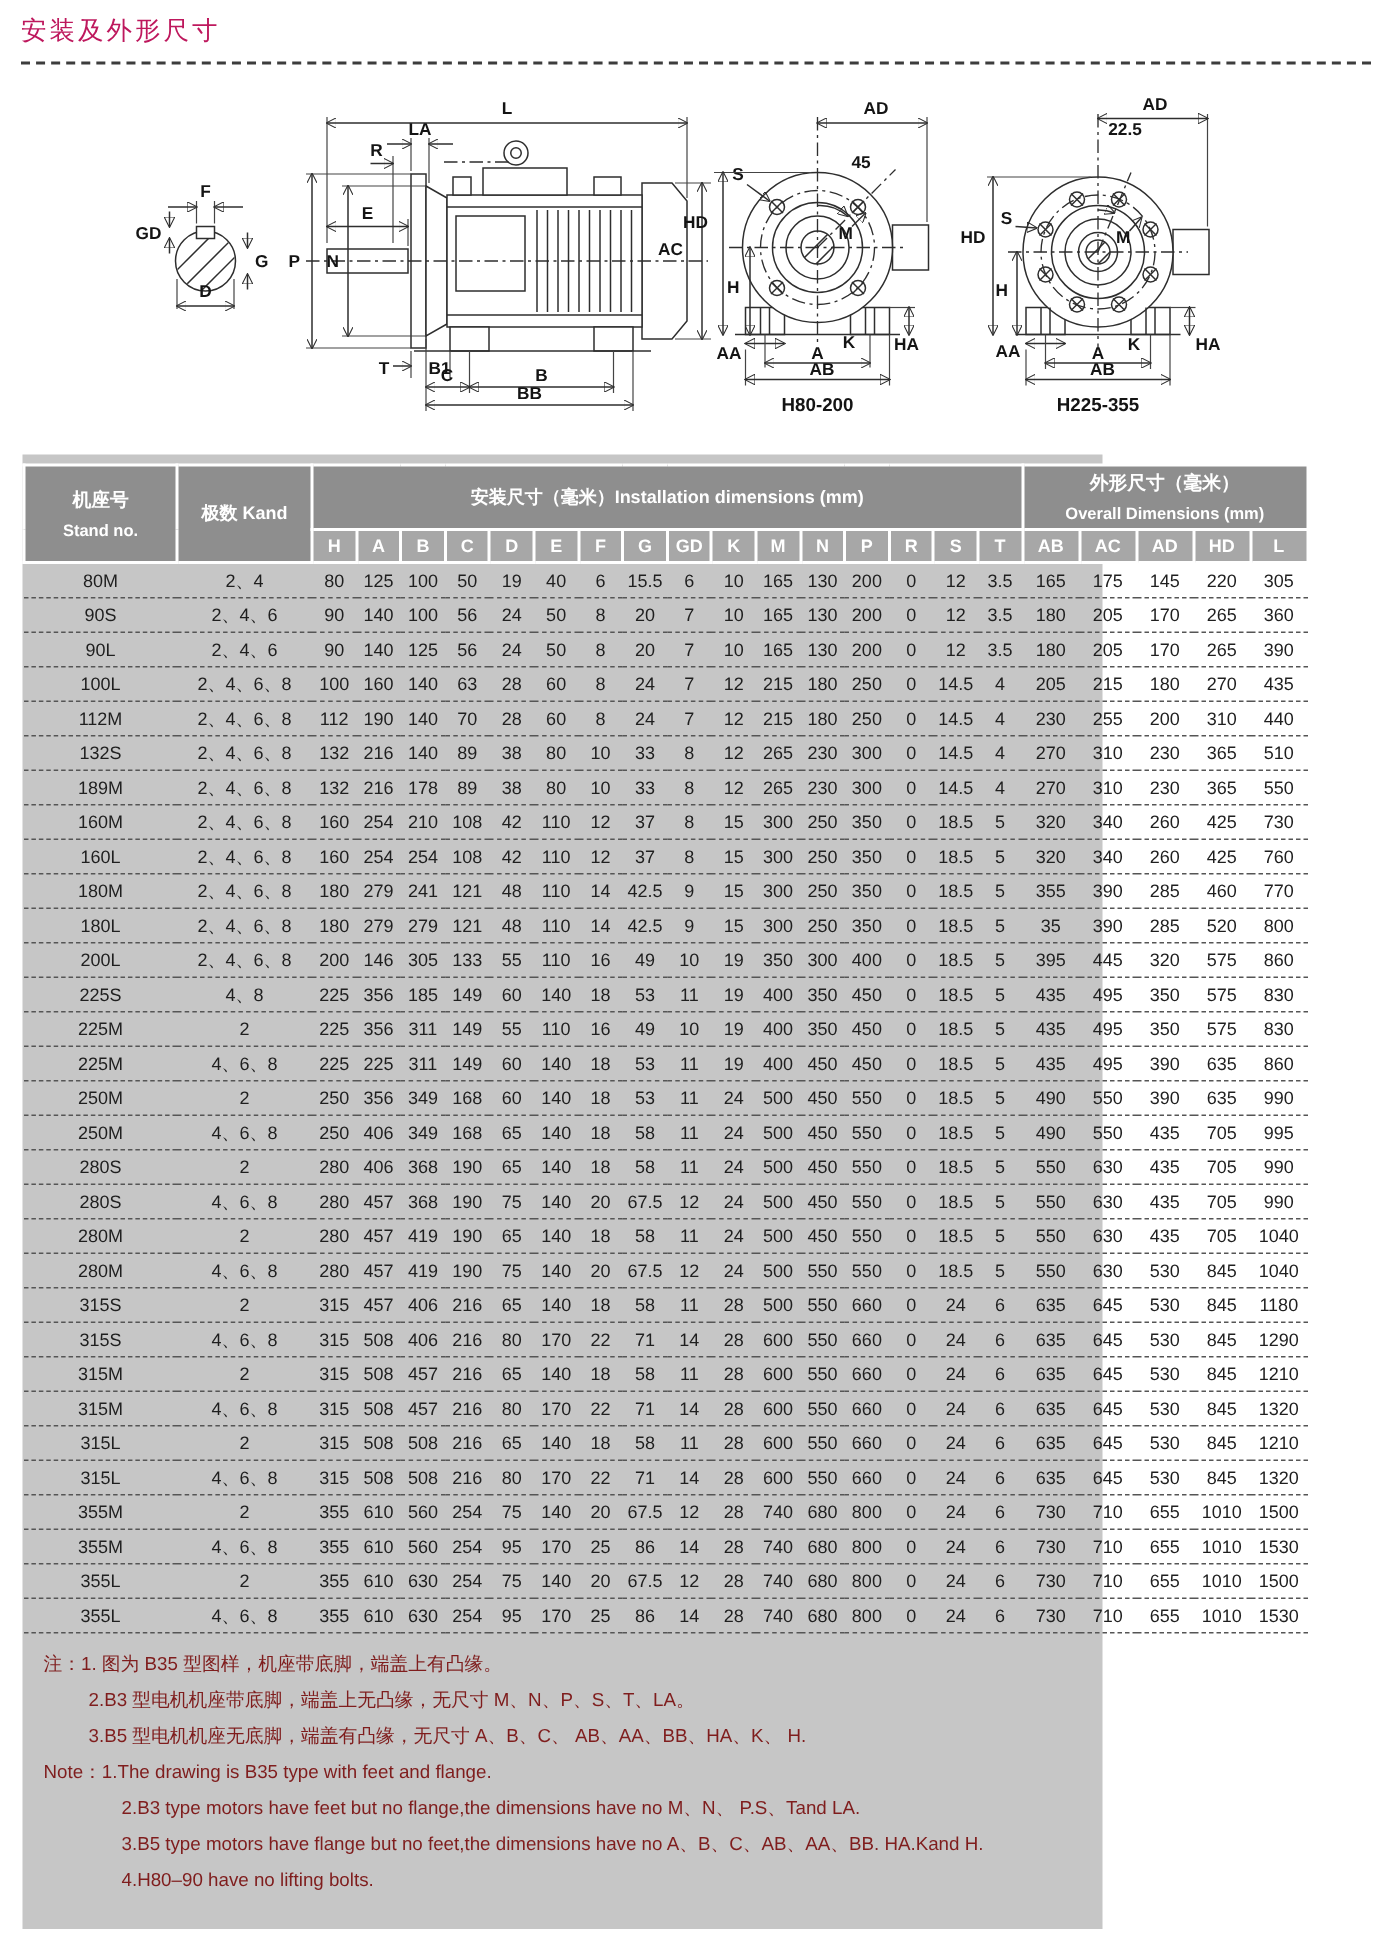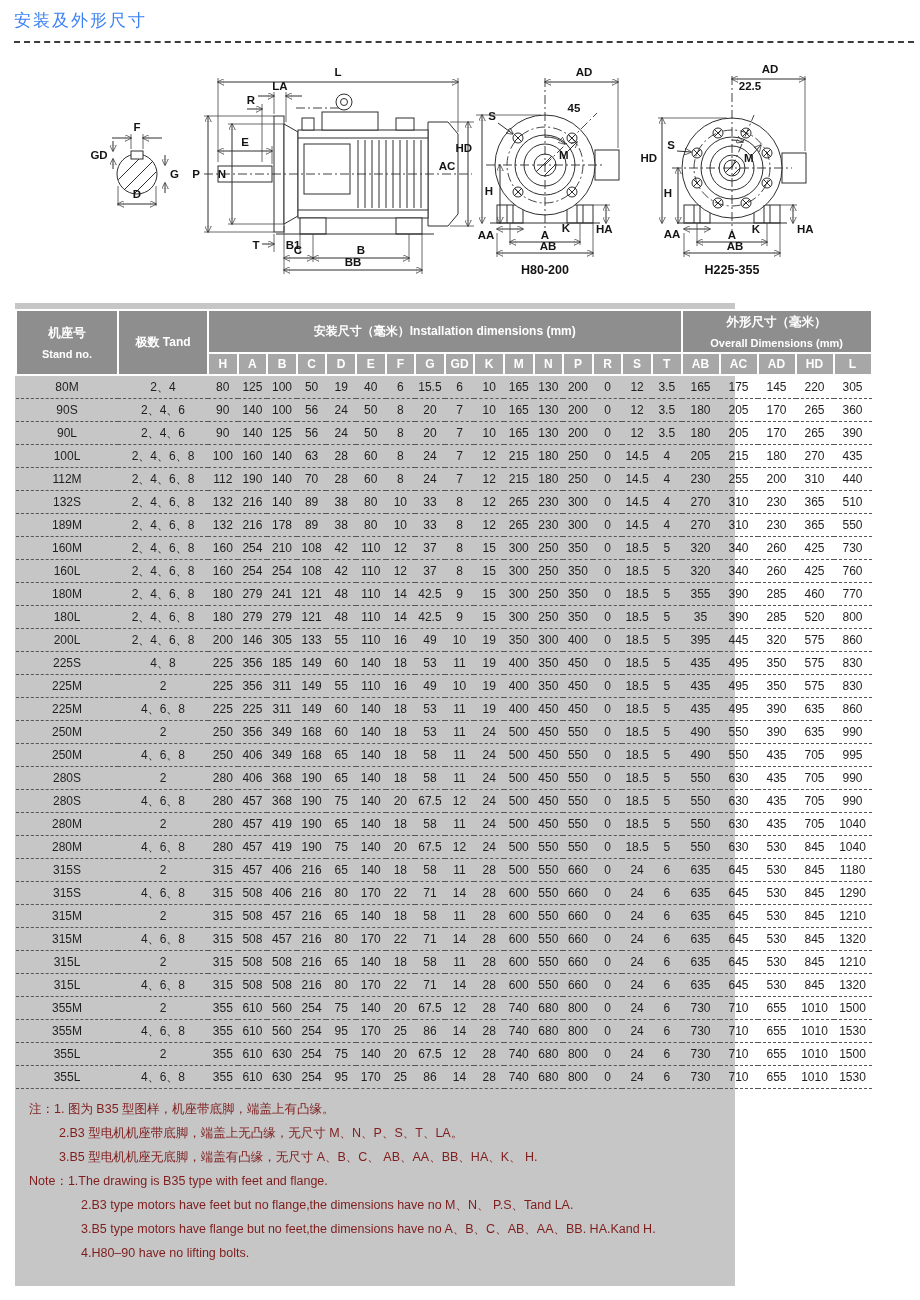--- a/index.html
+++ b/index.html
@@ -1,18 +1,18 @@
 <!DOCTYPE html>
 <html style="--panel-bg: #c6c6c6; --header-bg: #8e8e8e; --subheader-bg: #a7a7a7;"><head>
 <meta charset="utf-8">
 <style>
   html,body{margin:0;padding:0;width:920px;height:1300px;background:#fff;overflow:hidden;
     font-family:"Liberation Sans","DejaVu Sans",sans-serif;}
   .page{position:relative;width:920px;height:1300px;background:#fff;}
-  .title{position:absolute;left:14px;top:9px;font-size:17px;color:#3b82f6;letter-spacing:2px;}
+  .title{position:absolute;left:14px;top:9px;font-size:17px;color:#be185d;letter-spacing:2px;}
   .rule{position:absolute;left:14px;top:41px;width:900px;border-top:2px dashed #3c3c3c;}
   .drawings{position:absolute;left:0;top:52px;width:920px;height:250px;}
   svg .ln, svg line, svg circle, svg rect, svg polygon, svg path{stroke:#2e2e2e;stroke-width:1;fill:none;}
   svg rect.wf, svg polygon.wf, svg circle.wf{fill:#ffffff;}
   svg .ext{stroke-width:0.8;stroke:#444;}
   svg .cl{stroke-dasharray:9 3 2 3;stroke-width:0.9;}
   svg text{stroke:none;fill:#141414;font-family:"Liberation Sans","DejaVu Sans",sans-serif;
     font-size:11.5px;font-weight:bold;}
   svg text.cap{font-size:12.5px;}
   .panel{position:absolute;left:15px;top:303px;width:720px;height:983px;background:var(--panel-bg,#c6c6c6);}
@@ -301,21 +301,21 @@
           <col style="width: 38px;">
           <col style="width: 38px;">
           <col style="width: 38px;">
         </colgroup>
       <thead>
         <tr>
           <th class="dark" rowspan="2">
             <div class="zh">机座号</div>
             <div class="en">Stand no.</div>
           </th>
-          <th class="dark" rowspan="2">极数 Tand</th>
+          <th class="dark" rowspan="2">极数 Kand</th>
           <th class="dark" colspan="16">安装尺寸（毫米）Installation dimensions (mm)</th>
           <th class="dark" colspan="5">
             <div class="zh">外形尺寸（毫米）</div>
             <div class="en">Overall Dimensions (mm)</div>
           </th>
         </tr>
         <tr>
             <th class="letter">H</th>
             <th class="letter">A</th>
             <th class="letter">B</th>

